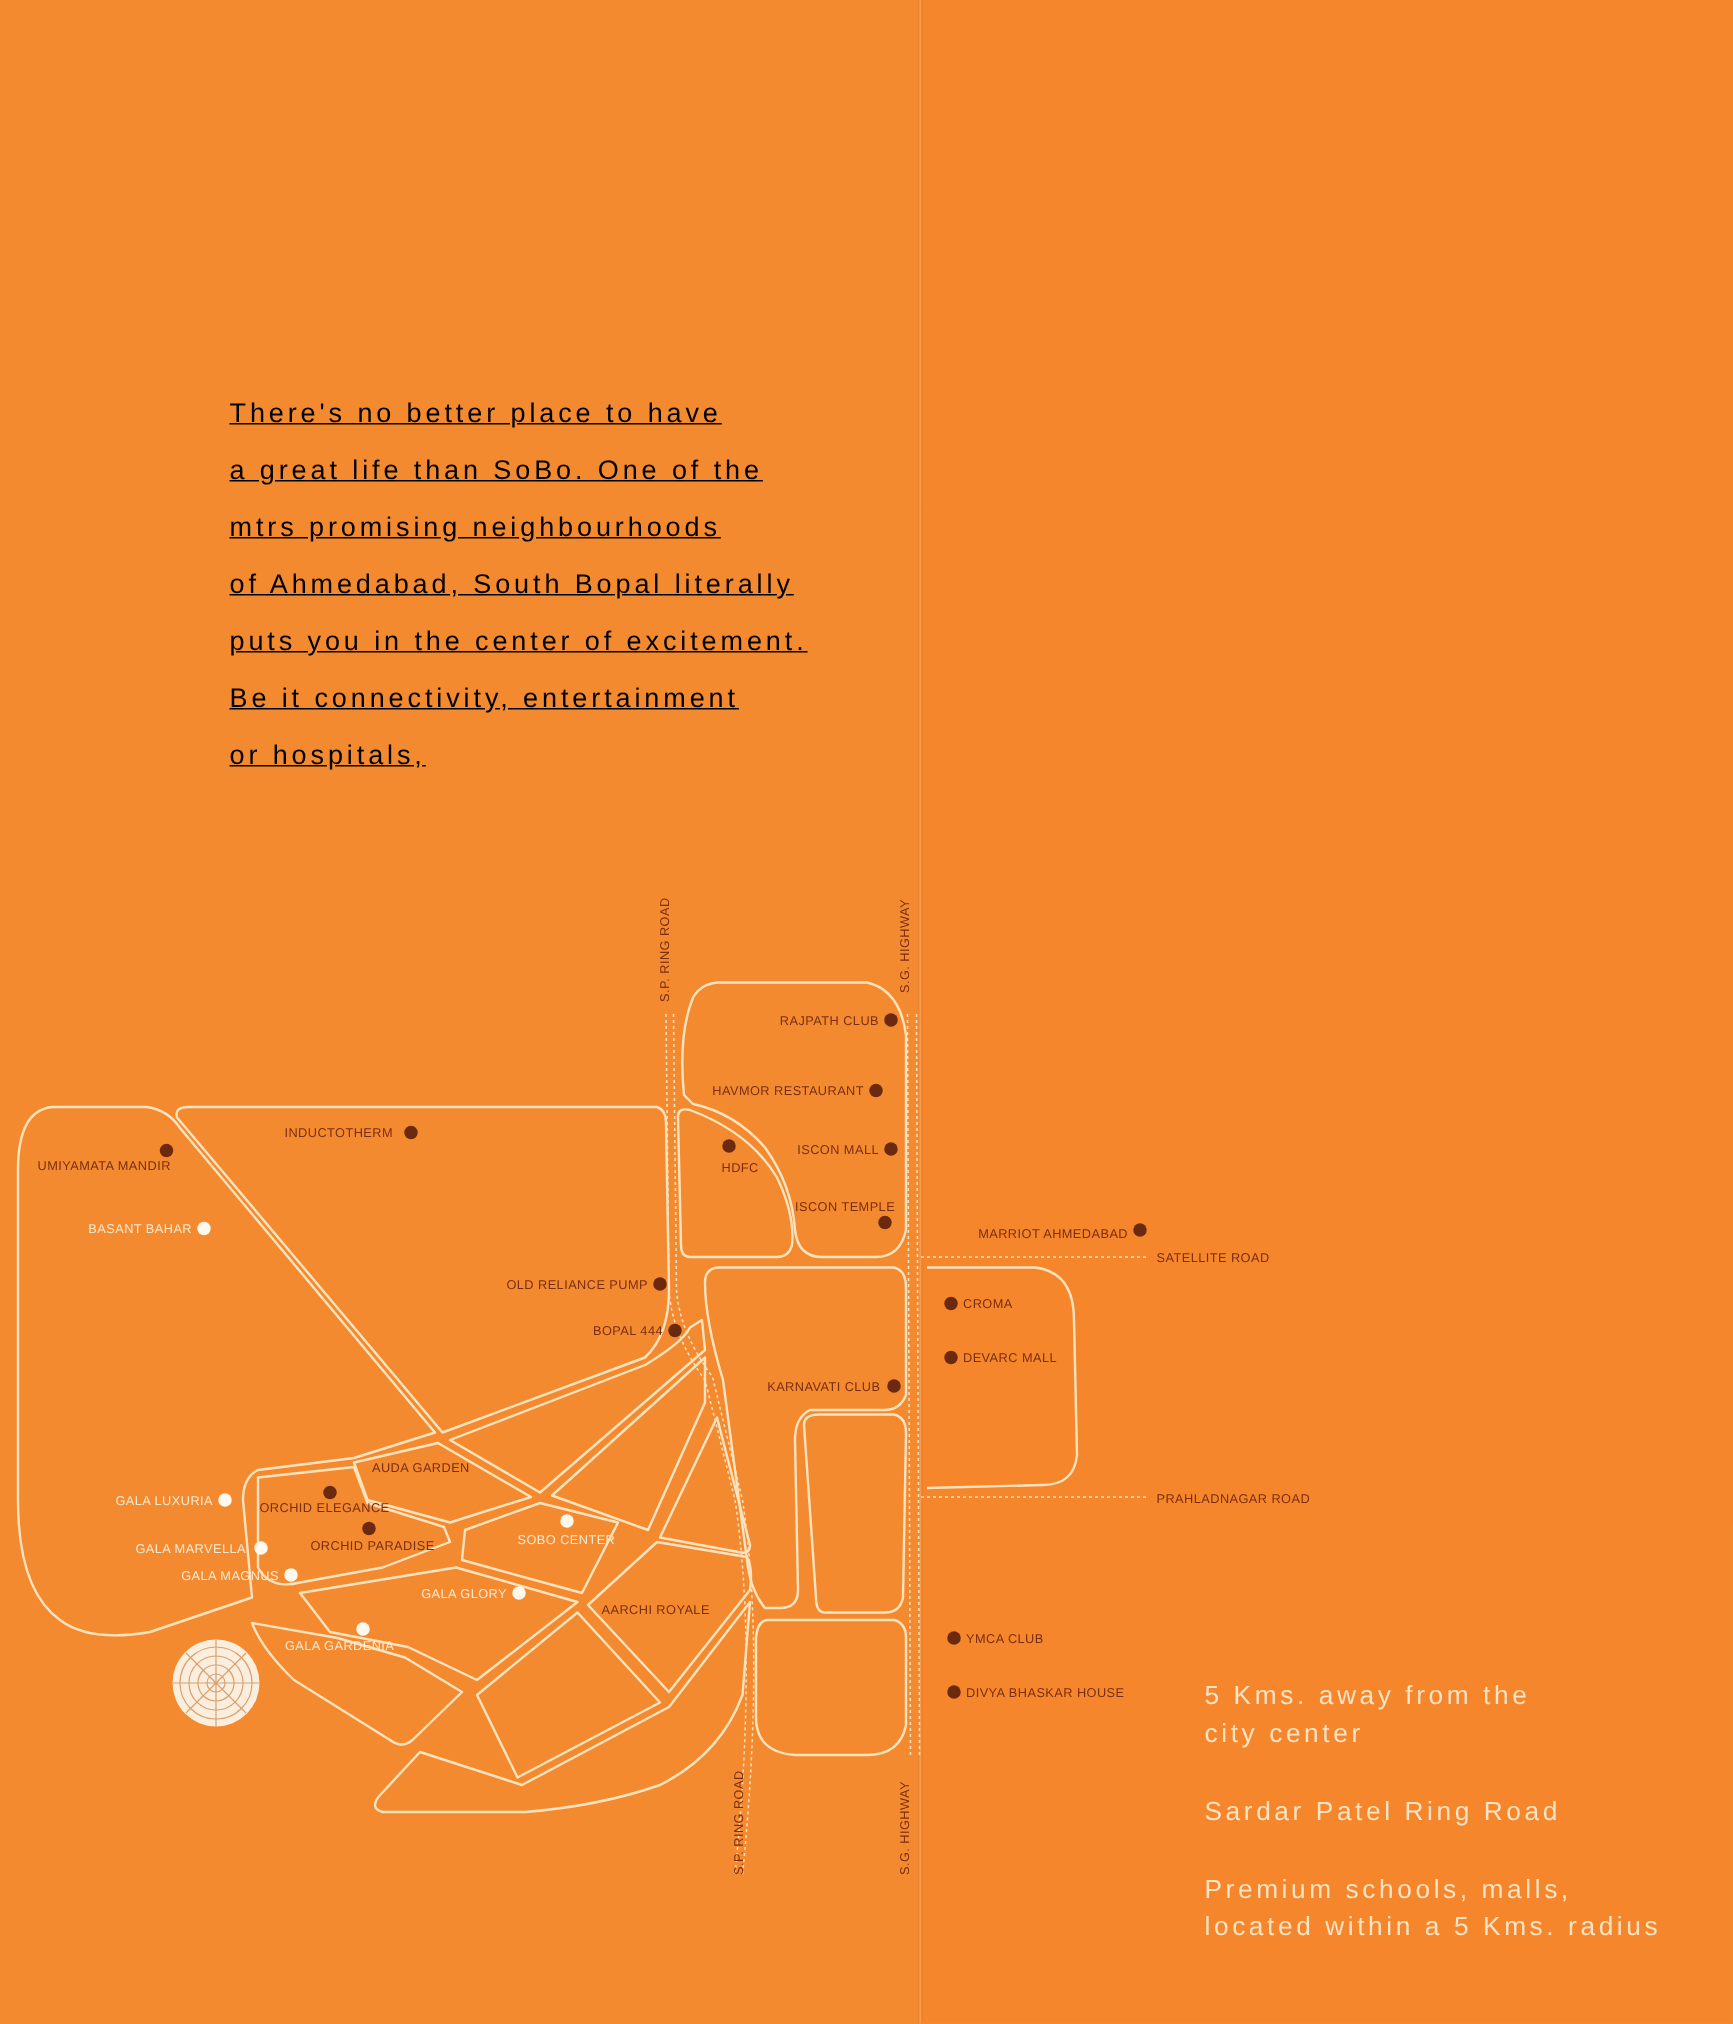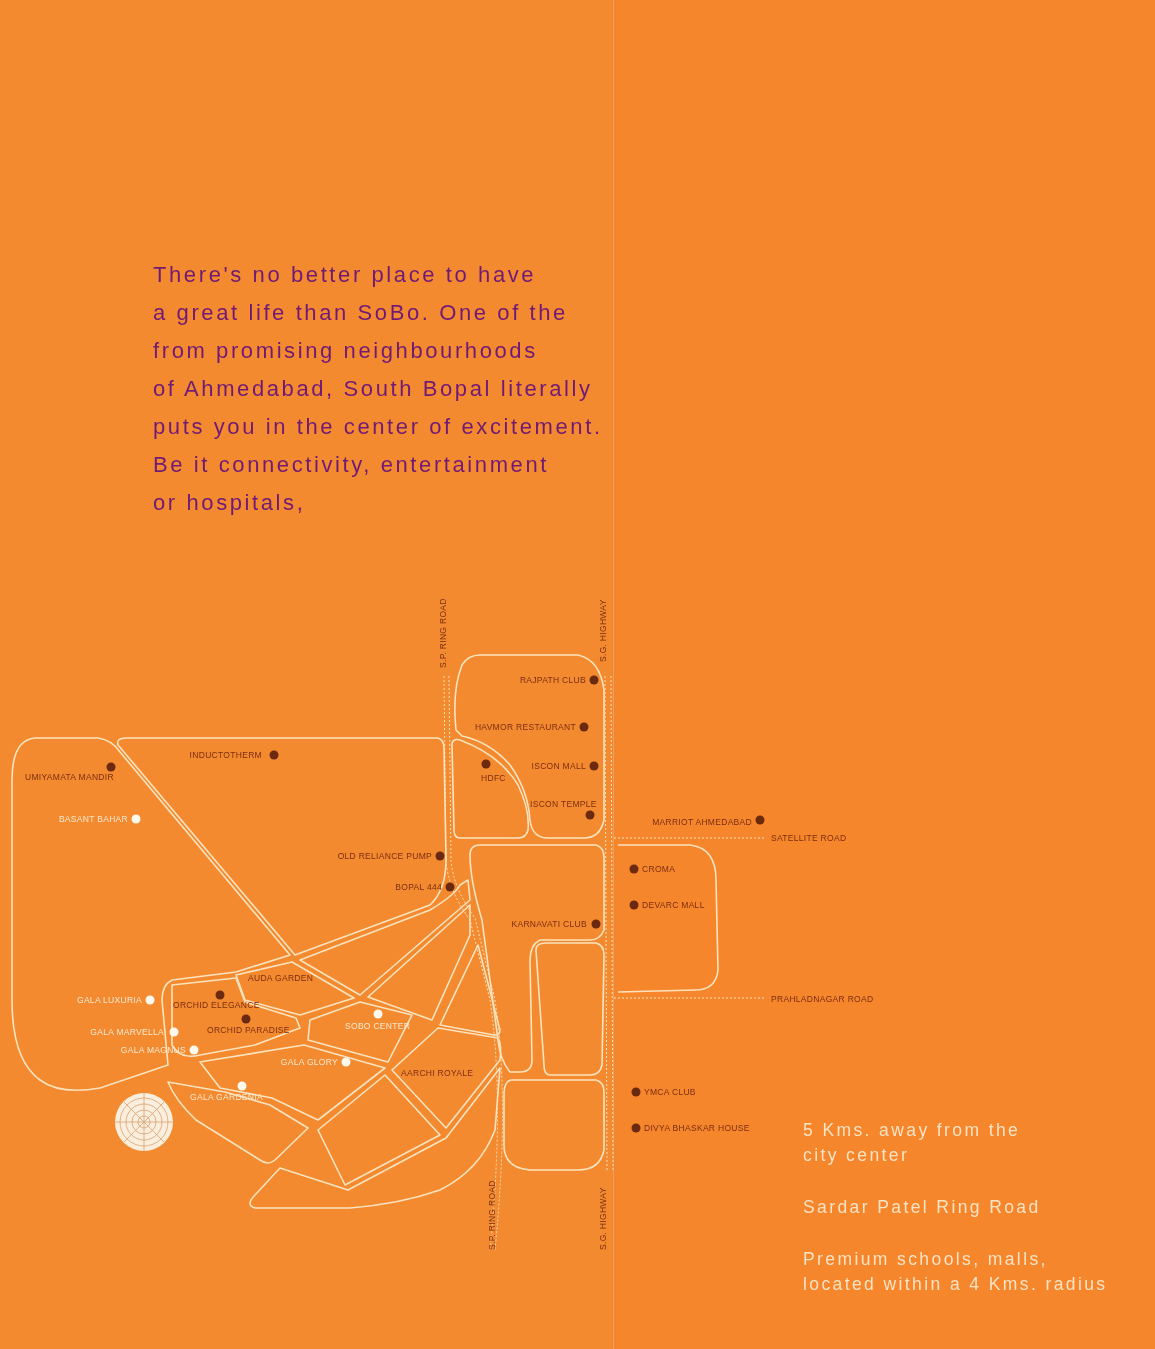--- a/index.html
+++ b/index.html
@@ -10,21 +10,21 @@
   }
   .page-left { position: absolute; left: 0; top: 0; width: 614px; height: 1349px; background: #f48a30; }
   .page-right { position: absolute; left: 614px; top: 0; width: 541px; height: 1349px; background: #f6862c; }
   .fold {
     position: absolute; left: 612px; top: 0; width: 3px; height: 1349px;
     background: linear-gradient(to right, #e67a26, #f9a45a, #e37524);
     opacity: 0.8;
   }
   .intro {
     position: absolute; left: 153px; top: 256px; width: 460px;
-    color: #701a75; font-size: 22px; letter-spacing: 2.6px; line-height: 38px;
+    color: #000000; font-size: 18px; letter-spacing: 2.6px; line-height: 38px; text-decoration: underline;
   }
   .intro div { white-space: nowrap; }
   .facts {
     position: absolute; left: 803px; top: 1118px; width: 352px;
     color: #fbe3c4; font-size: 17.5px; letter-spacing: 2.4px; line-height: 25px;
   }
   .facts .fact { margin-bottom: 27px; }
   .facts .fact div { white-space: nowrap; }
   svg.map { position: absolute; left: 0; top: 0; }
   .lbl { font-family: "Liberation Sans", sans-serif; font-size: 8.5px; letter-spacing: 0.3px; }
@@ -34,21 +34,21 @@
 </head>
 <body>
 
 <div class="page-left"></div>
 <div class="page-right"></div>
 <div class="fold"></div>
 
 <div class="intro">
   <div>There's no better place to have</div>
   <div>a great life than SoBo. One of the</div>
-  <div>from promising neighbourhoods</div>
+  <div>mtrs promising neighbourhoods</div>
   <div>of Ahmedabad, South Bopal literally</div>
   <div>puts you in the center of excitement.</div>
   <div>Be it connectivity, entertainment</div>
   <div>or hospitals,</div>
 </div>
 
 <svg class="map" width="1155" height="1349" viewBox="0 0 1155 1349">
   <g fill="none" stroke="#fde3bd" stroke-width="1.6" stroke-linejoin="round">
 
     <path d="M35 738 L98 738 Q112 740 120 752 L290 955 L236 972 L172 980 Q162 985 162 1000 L168 1065 L100 1088 Q60 1095 40 1080 Q12 1060 12 1000 L12 780 Q12 740 35 738 Z"></path>
@@ -167,15 +167,15 @@
 <div class="facts">
   <div class="fact">
     <div>5 Kms. away from the</div>
     <div>city center</div>
   </div>
   <div class="fact">
     <div>Sardar Patel Ring Road</div>
   </div>
   <div class="fact">
     <div>Premium schools, malls,</div>
-    <div>located within a 4 Kms. radius</div>
+    <div>located within a 5 Kms. radius</div>
   </div>
 </div>
 
 </body></html>

